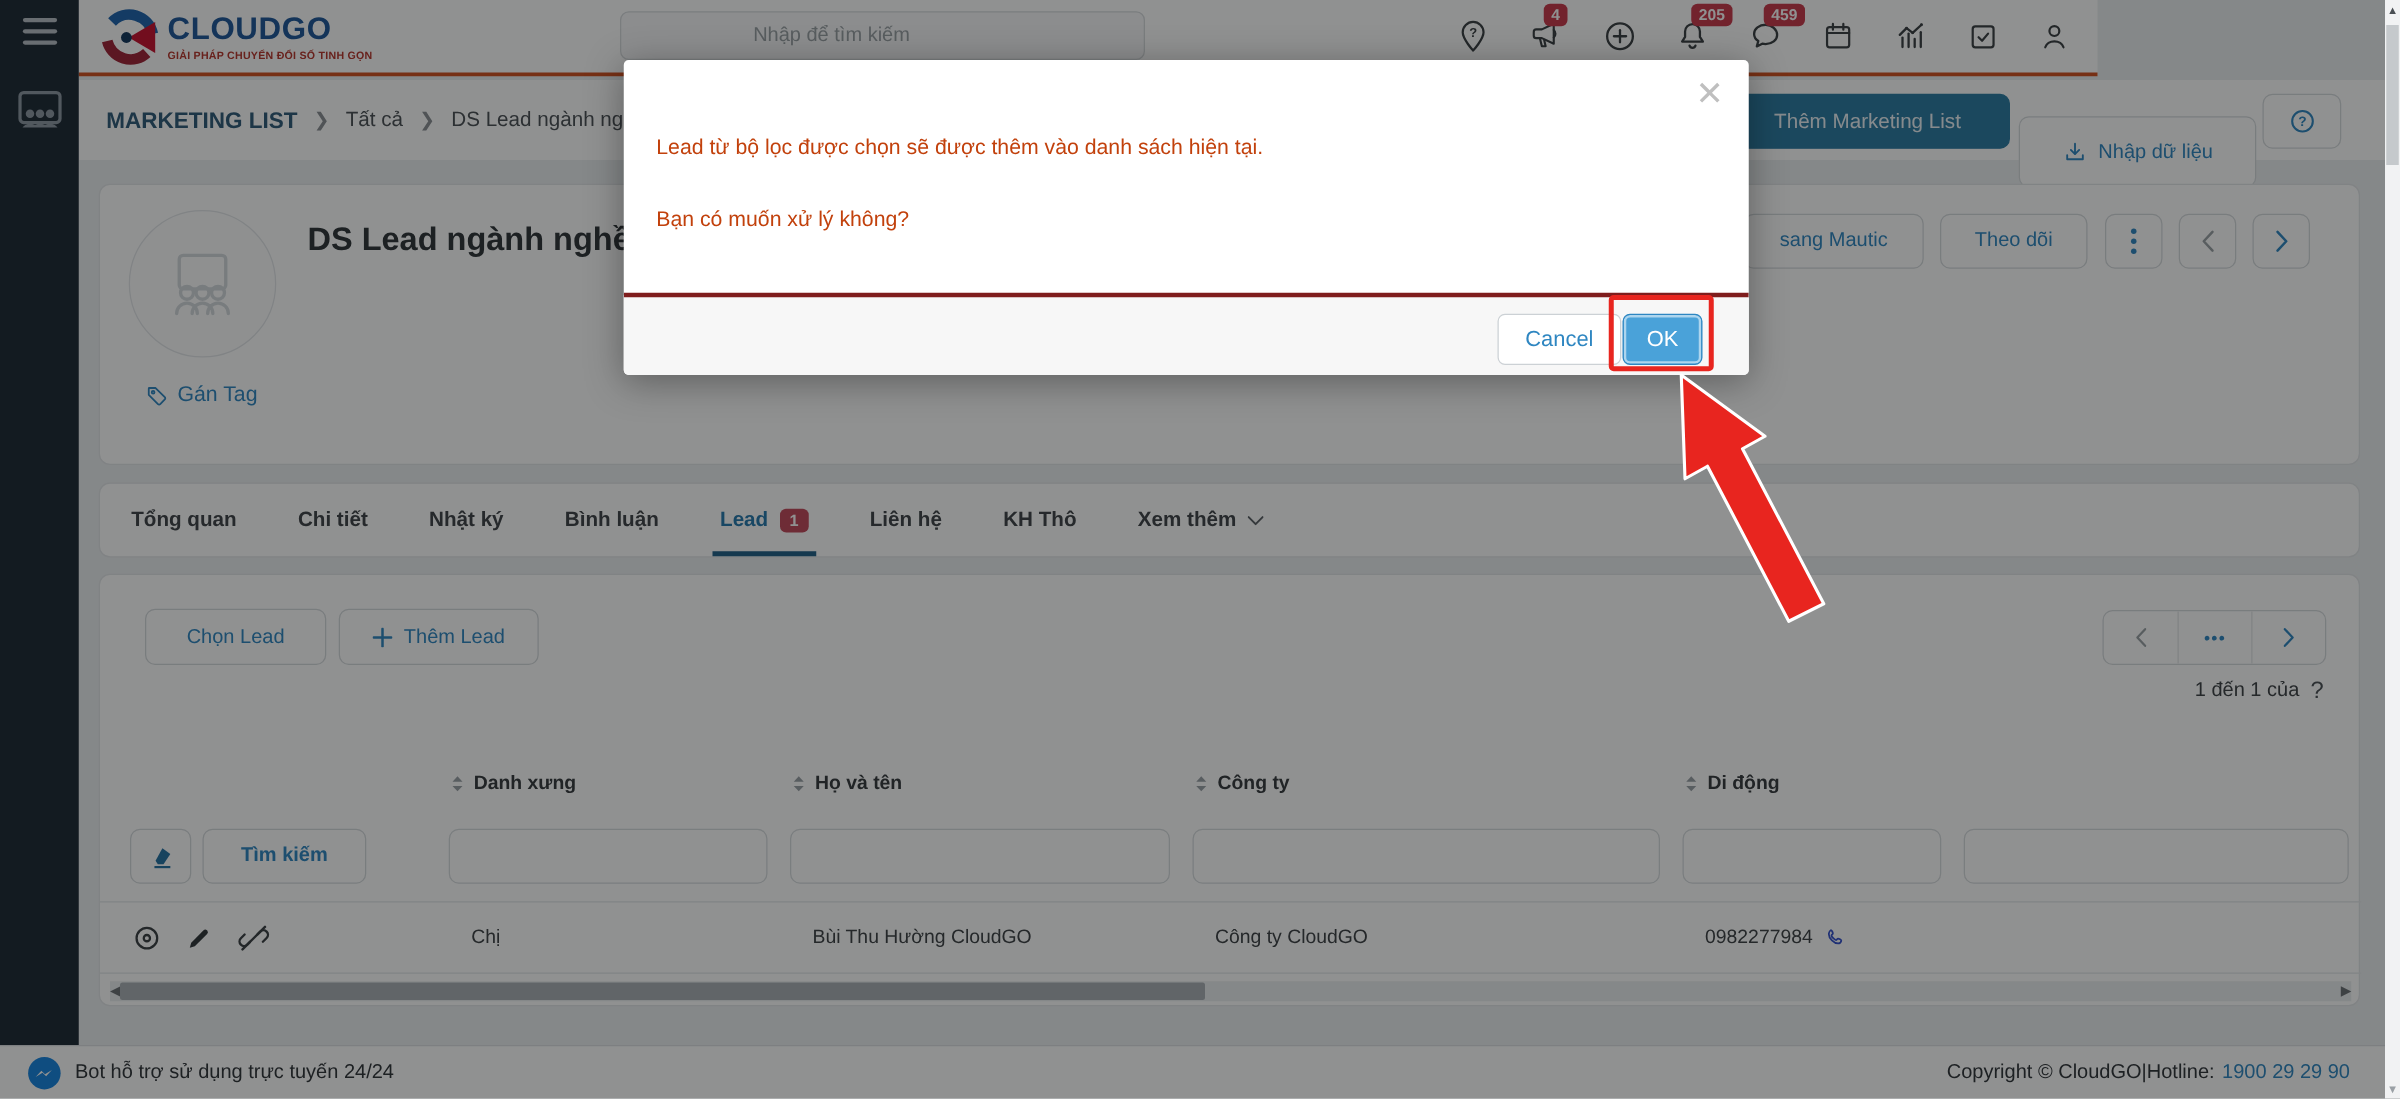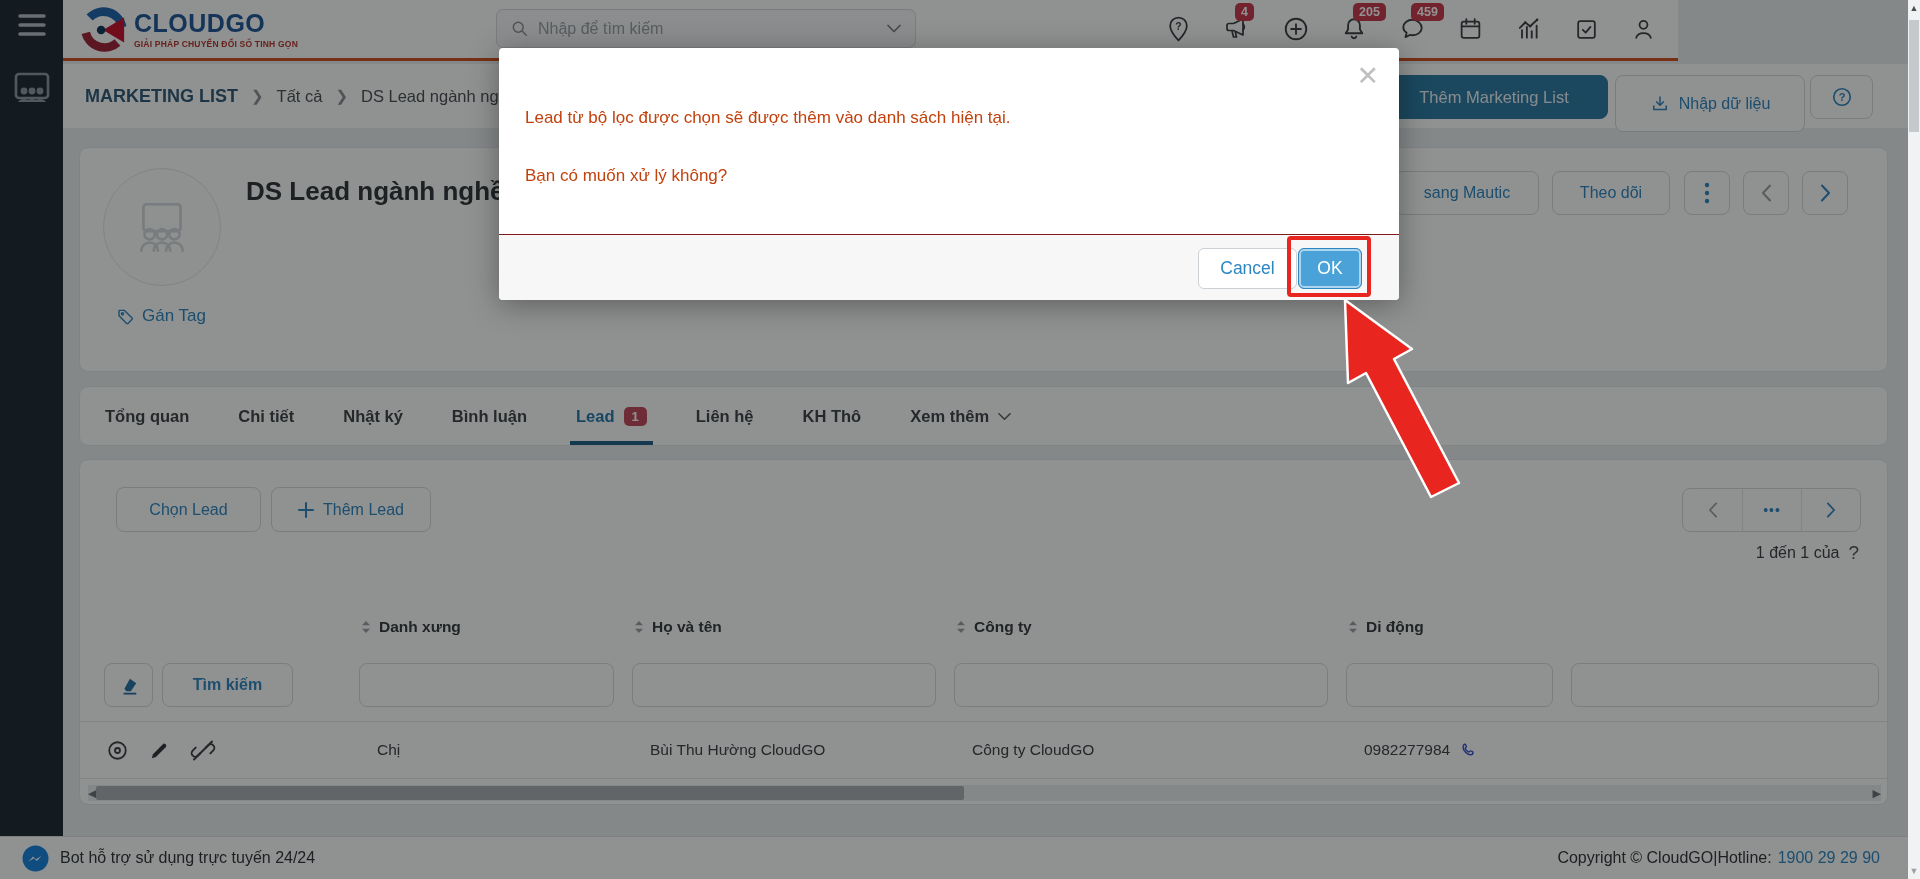--- a/index.html
+++ b/index.html
@@ -12,21 +12,21 @@
 
   
   .sidebar{left:0;top:0;width:63px;height:836px;background:#1d2834;z-index:1;}
   .sb-btn{width:63px;height:50px;display:flex;align-items:center;justify-content:center;cursor:pointer;}
 
   
   .navbar{left:63px;top:0;width:1615px;height:61px;background:#ffffff;border-bottom:3px solid #cf4f1e;}
   .logo{position:absolute;left:18px;top:7px;display:flex;gap:7px;align-items:center;cursor:pointer;}
   .logo-name{font-size:25px;font-weight:800;color:#1e5799;letter-spacing:.5px;line-height:1;}
   .logo-tag{font-size:8.5px;font-weight:700;color:#b7352c;letter-spacing:.2px;margin-top:3px;}
-  .nav-search{position:absolute;left:433px;top:9px;width:420px;height:39px;background:#f7f8f9;border:1px solid #d7dadd;border-radius:7px;display:flex;align-items:center;padding:0 14px;gap:10px;}
+  .nav-search{position:absolute;left:433px;top:9px;width:420px;height:39px;background:#f7f8f9;border:1px solid #d7dadd;border-radius:7px;display:flex;align-items:center;padding:0 14px;gap:10px;flex-direction:column;}
   .nav-search input{flex:1;border:none;outline:none;background:transparent;font-size:16px;color:#3c4044;}
   .nav-search input::placeholder{color:#9aa0a5;}
   .nav-icons{position:absolute;right:22px;top:0;height:58px;display:flex;align-items:center;gap:32px;}
   .nav-ic{position:relative;cursor:pointer;}
   .nav-badge{position:absolute;top:-13px;left:12px;background:#c8374a;color:#fff;font-size:12.5px;font-weight:700;border-radius:5px;padding:2px 6px;line-height:1.15;}
 
   
   .crumbbar{left:63px;top:64px;width:1845px;height:64px;background:#ffffff;}
   .crumbs{position:absolute;left:22px;top:0;height:64px;display:flex;align-items:center;gap:13px;font-size:16.5px;color:#4a4f54;}
   .crumb-root{font-size:18px;font-weight:700;color:#2f5a78;}
@@ -69,21 +69,21 @@
   .footer{left:0;top:836px;width:1908px;height:43px;background:#fff;border-top:1px solid #dcdfe2;}
   .foot-left{position:absolute;left:22px;top:0;height:42px;display:flex;align-items:center;gap:11px;font-size:16px;color:#2f3338;}
   .foot-right{position:absolute;right:28px;top:0;height:42px;display:flex;align-items:center;font-size:16px;color:#2f3338;}
   .foot-right .hotline{color:#2e86c1;margin-left:6px;cursor:pointer;}
 
   
   .backdrop{left:0;top:0;width:1908px;height:879px;background:rgba(8,10,12,.45);z-index:50;}
   .modal{left:499px;top:48px;width:900px;height:252px;background:#fff;border-radius:4px;box-shadow:0 5px 30px rgba(0,0,0,.35);z-index:60;}
   .modal-close{position:absolute;right:20px;top:12px;font-size:27px;color:#bfbfbf;cursor:pointer;font-weight:400;}
   .modal-line{position:absolute;left:26px;font-size:17px;color:#c2410c;}
-  .modal-foot{position:absolute;left:0;bottom:0;width:100%;height:66px;background:#f7f7f7;border-top:1px solid #7f1d1d;border-radius:0 0 4px 4px;}
+  .modal-foot{position:absolute;left:0;bottom:0;width:100%;height:66px;background:#f7f7f7;border-top:4px solid #7f1d1d;border-radius:0 0 4px 4px;}
   .btn-cancel{position:absolute;left:699px;top:13px;width:99px;height:41px;background:#fff;border:1px solid #ccd1d5;border-radius:6px;color:#2e86c1;font-size:17.5px;display:flex;align-items:center;justify-content:center;cursor:pointer;}
   .btn-ok{position:absolute;left:799px;top:13px;width:64px;height:41px;background:#4aa2d9;border:1px solid #2e86c1;box-shadow:inset 0 0 0 2px rgba(255,255,255,.55);border-radius:6px;color:#fff;font-size:17.5px;display:flex;align-items:center;justify-content:center;cursor:pointer;}
   .annotations{left:0;top:0;z-index:70;pointer-events:none;}
   .vscroll{left:1908px;top:0;width:12px;height:879px;background:#f1f2f3;z-index:80;}
   .vthumb{position:absolute;left:1px;top:20px;width:10px;height:112px;background:#c5c9cc;}
   .varrow{position:absolute;left:0;width:12px;text-align:center;font-size:9px;color:#4a4f54;cursor:pointer;}
 </style>
 </head>
 <body>
 
@@ -211,21 +211,21 @@
     <div class="crumbs">
       <span class="crumb-root">MARKETING LIST</span>
       <span class="crumb-sep">❯</span>
       <span>Tất cả</span>
       <span class="crumb-sep">❯</span>
       <span>DS Lead ngành nghề</span>
     </div>
     <div class="btn btn-dark abs" style="left:1317px;top:11px;width:228px;height:44px;">
       <span>Thêm Marketing List</span>
     </div>
-    <div class="btn abs" style="left:1552px;top:11px;width:190px;height:57px;">
+    <div class="btn abs" style="left:1552px;top:29px;width:190px;height:57px;">
       <svg width="20" height="20" viewBox="0 0 24 24" class="ic-blue">
         <line x1="12" y1="3.5" x2="12" y2="13"></line>
           <polyline points="8,9.5 12,13.5 16,9.5"></polyline>
           <path d="M4.5 14.5 v4 h15 v-4"></path>
       </svg>
       <span>Nhập dữ liệu</span>
     </div>
     <div class="btn abs" style="left:1747px;top:11px;width:63px;height:44px;">
       <svg width="22" height="22" viewBox="0 0 24 24" class="ic-blue">
         <circle cx="12" cy="12" r="9"></circle>

